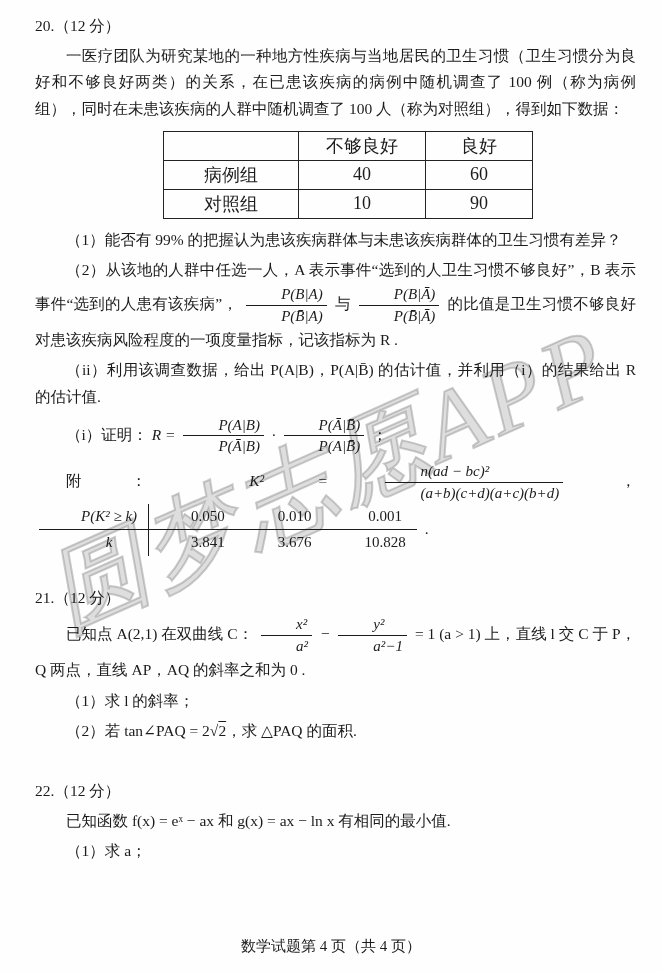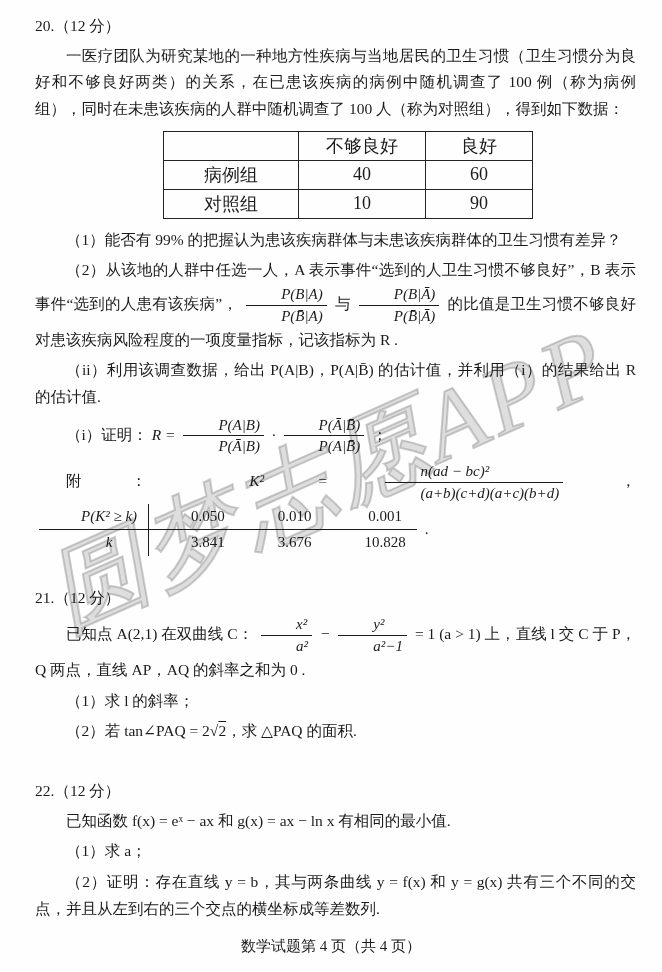--- a/index.html
+++ b/index.html
@@ -165,18 +165,17 @@
     <p class="para indent">（1）求 l 的斜率；</p>
     <p class="para indent">
       <span>（2）若 tan∠PAQ = 2√</span><span class="overline">2</span><span>，求 △PAQ 的面积.</span>
     </p>
   </section>
 
   <section class="sec22">
     <p class="q-heading">22.（12 分）</p>
     <p class="para indent">已知函数 f(x) = eˣ − ax 和 g(x) = ax − ln x 有相同的最小值.</p>
     <p class="para indent">（1）求 a；</p>
-    <p class="para indent">（2）证明：存在直线 y = b，其与两条曲线 y = f(x) 和 y = g(x) 共有三个不同的交点，并且从左到右的三个交点的横坐标成等差数列.</p>
   </section>
 
 </div>
 
 <div class="footer">数学试题第 4 页（共 4 页）</div>
 
 </body></html>

